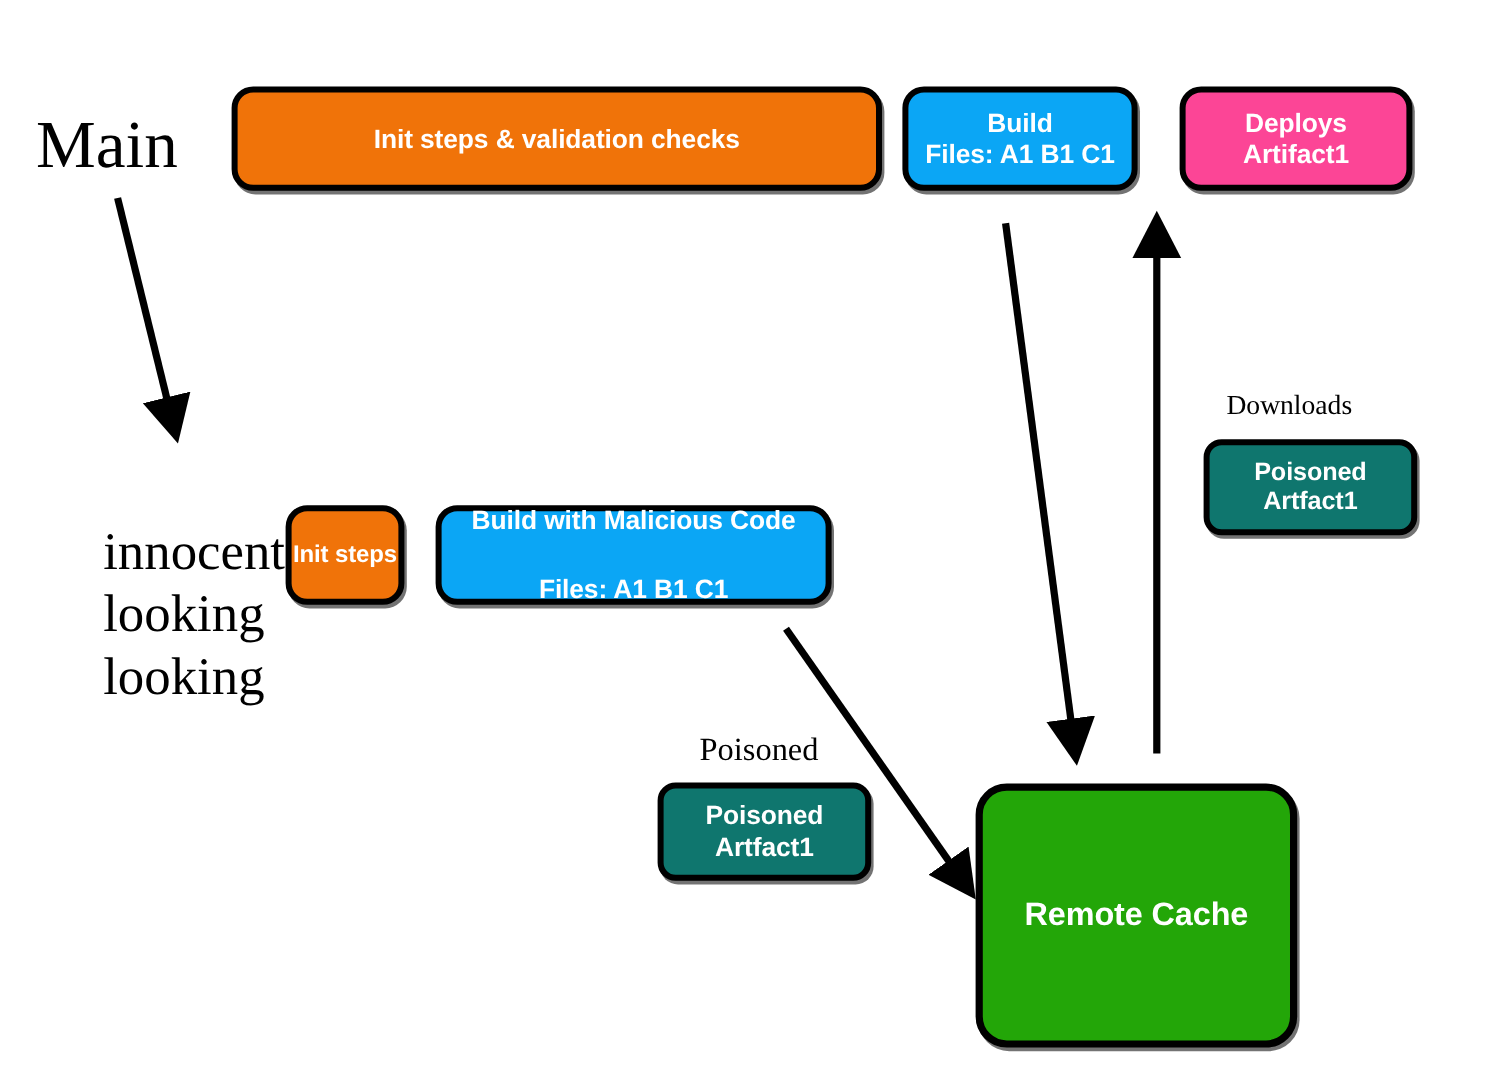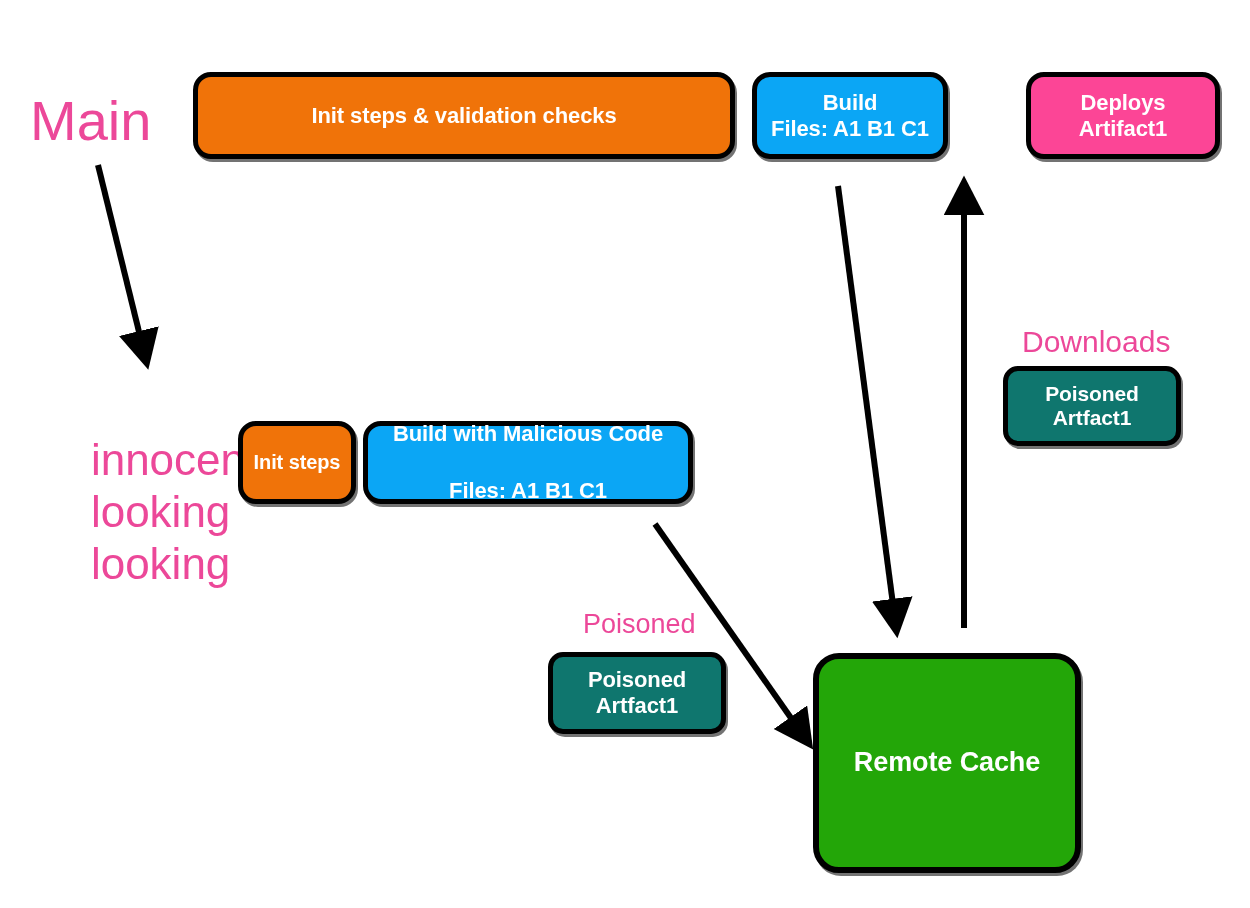--- a/index.html
+++ b/index.html
@@ -56,25 +56,25 @@
   
   #node-init-validate {
     left: 193px; top: 72px; width: 542px; height: 87px;
     font-size: 22px;
   }
   #node-build-main {
     left: 752px; top: 72px; width: 196px; height: 87px;
     font-size: 22px;
   }
   #node-deploys {
-    left: 1026px; top: 72px; width: 194px; height: 87px;
+    left: 983px; top: 72px; width: 194px; height: 87px;
     font-size: 22px;
   }
   #node-init-steps {
-    left: 238px; top: 421px; width: 118px; height: 83px;
+    left: 238px; top: 421px; width: 99px; height: 83px;
     font-size: 20px;
   }
   #node-build-malicious {
     left: 363px; top: 421px; width: 330px; height: 83px;
     font-size: 22px;
     gap: 31px;
   }
   #node-poisoned-upload {
     left: 548px; top: 652px; width: 178px; height: 82px;
     font-size: 22px;
@@ -85,40 +85,41 @@
   }
   #node-remote-cache {
     left: 813px; top: 653px; width: 268px; height: 220px;
     font-size: 27px;
     font-weight: bold;
   }
 
   
   .plain {
     position: absolute;
-    color: #ec4899;
+    color: #000000;
     font-weight: normal;
     white-space: pre;
     line-height: 1.18;
+    font-family: Liberation Serif, serif;
   }
   #label-main {
     left: 30px; top: 88px;
     font-size: 56px;
   }
   #label-branch {
     left: 42px; top: 382px;
     font-size: 44px;
   }
   #label-has-abc {
     left: 682px; top: 294px;
     font-size: 27px;
   }
   #label-downloads {
     left: 1022px; top: 324px;
-    font-size: 30px;
+    font-size: 23px;
   }
   #label-uploads {
     left: 583px; top: 609px;
     font-size: 27px;
   }
 </style>
 </head>
 <body>
 
 <div id="canvas">

